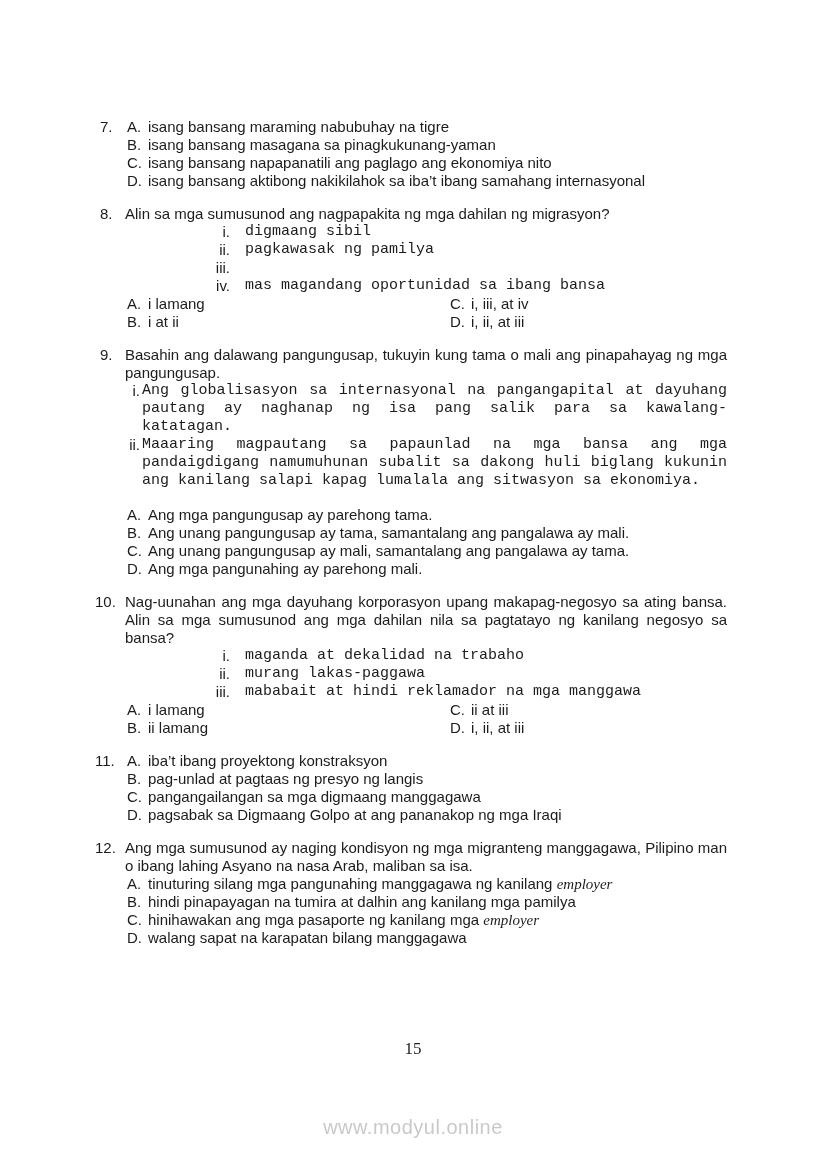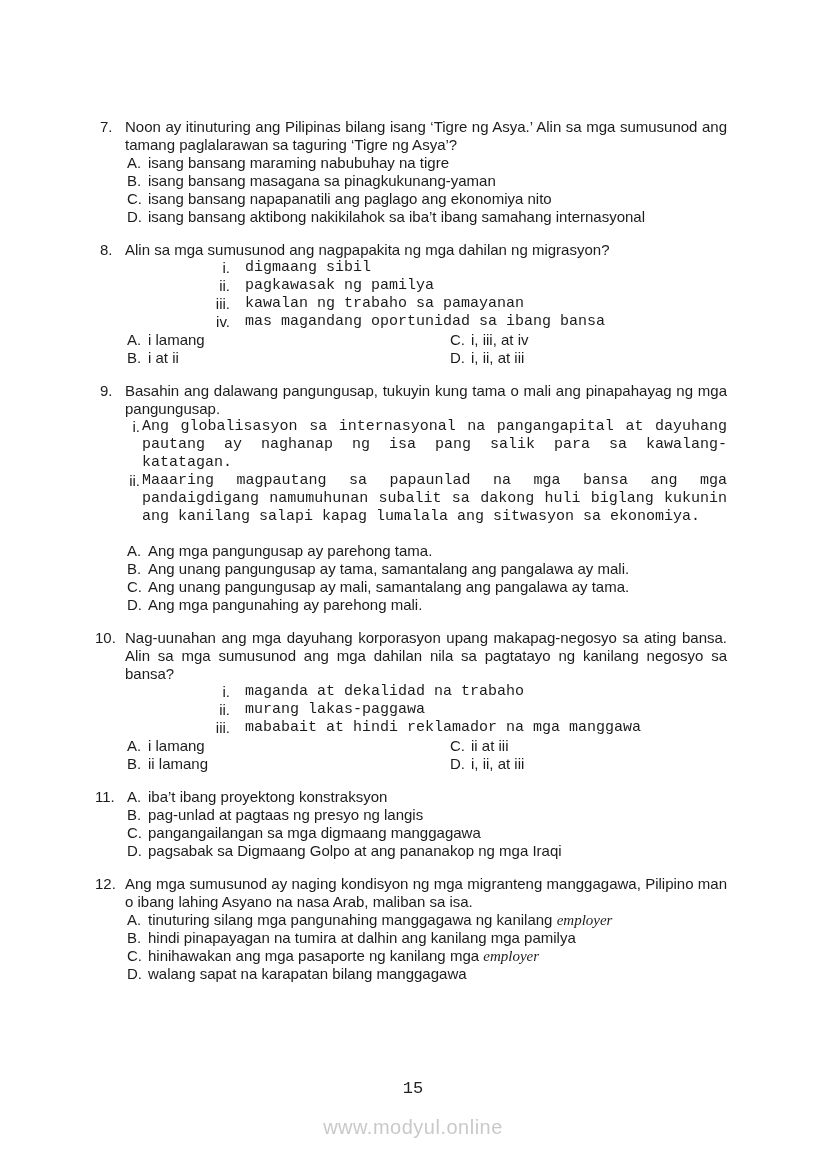--- a/index.html
+++ b/index.html
@@ -24,41 +24,40 @@
   .roman-num { flex: 0 0 105px; text-align: right; }
   .roman-text { margin-left: 15px; font-family: Liberation Mono, monospace; }
   .roman-list.tight .roman-num { flex: 0 0 15px; }
   .roman-list.tight .roman-text { margin-left: 2px; flex: 1; text-align: justify; }
   .gap { height: 16px; }
   .opt { display: flex; padding-left: 2px; }
   .opt-label { flex: 0 0 21px; }
   .opt-text { flex: 1; }
   .opt-grid { display: grid; grid-template-columns: 323px 1fr; }
   .footer-pagenum {
-    position: absolute; top: 1080px; left: 0; width: 100%;
+    position: absolute; top: 1040px; left: 0; width: 100%;
     text-align: center;
-    font-family: Liberation Mono, monospace;
+    font-family: Liberation Serif, serif;
     font-size: 17px; color: #222222;
   }
   .watermark {
     position: absolute; top: 1118px; left: 0; width: 100%;
     text-align: center;
     font-size: 20px; letter-spacing: 0.5px; color: #c9c9c9;
   }
   i { font-style: italic; font-family: Liberation Serif, serif; }
 </style>
 </head>
 <body>
 
 <div class="page">
   <div class="content">
       <div class="question">
         <span class="qnum">7.</span>
         <div class="qbody">
-          <div class="qtext">Noon ay itinuturing ang Pilipinas bilang isang ‘Tigre ng Asya.’ Alin sa mga sumusunod ang tamang paglalarawan sa taguring ‘Tigre ng Asya’?</div>
           <div class="opt-list">
             <div class="opt">
               <span class="opt-label">A.</span>
               <span class="opt-text">isang bansang maraming nabubuhay na tigre</span>
             </div>
             <div class="opt">
               <span class="opt-label">B.</span>
               <span class="opt-text">isang bansang masagana sa pinagkukunang-yaman</span>
             </div>
             <div class="opt">
@@ -80,21 +79,20 @@
             <div class="roman">
               <span class="roman-num">i.</span>
               <span class="roman-text">digmaang sibil</span>
             </div>
             <div class="roman">
               <span class="roman-num">ii.</span>
               <span class="roman-text">pagkawasak ng pamilya</span>
             </div>
             <div class="roman">
               <span class="roman-num">iii.</span>
-              <span class="roman-text">kawalan ng trabaho sa pamayanan</span>
             </div>
             <div class="roman">
               <span class="roman-num">iv.</span>
               <span class="roman-text">mas magandang oportunidad sa ibang bansa</span>
             </div>
           </div>
           <div class="opt-grid">
             <div class="opt">
               <span class="opt-label">A.</span>
               <span class="opt-text">i lamang</span>

